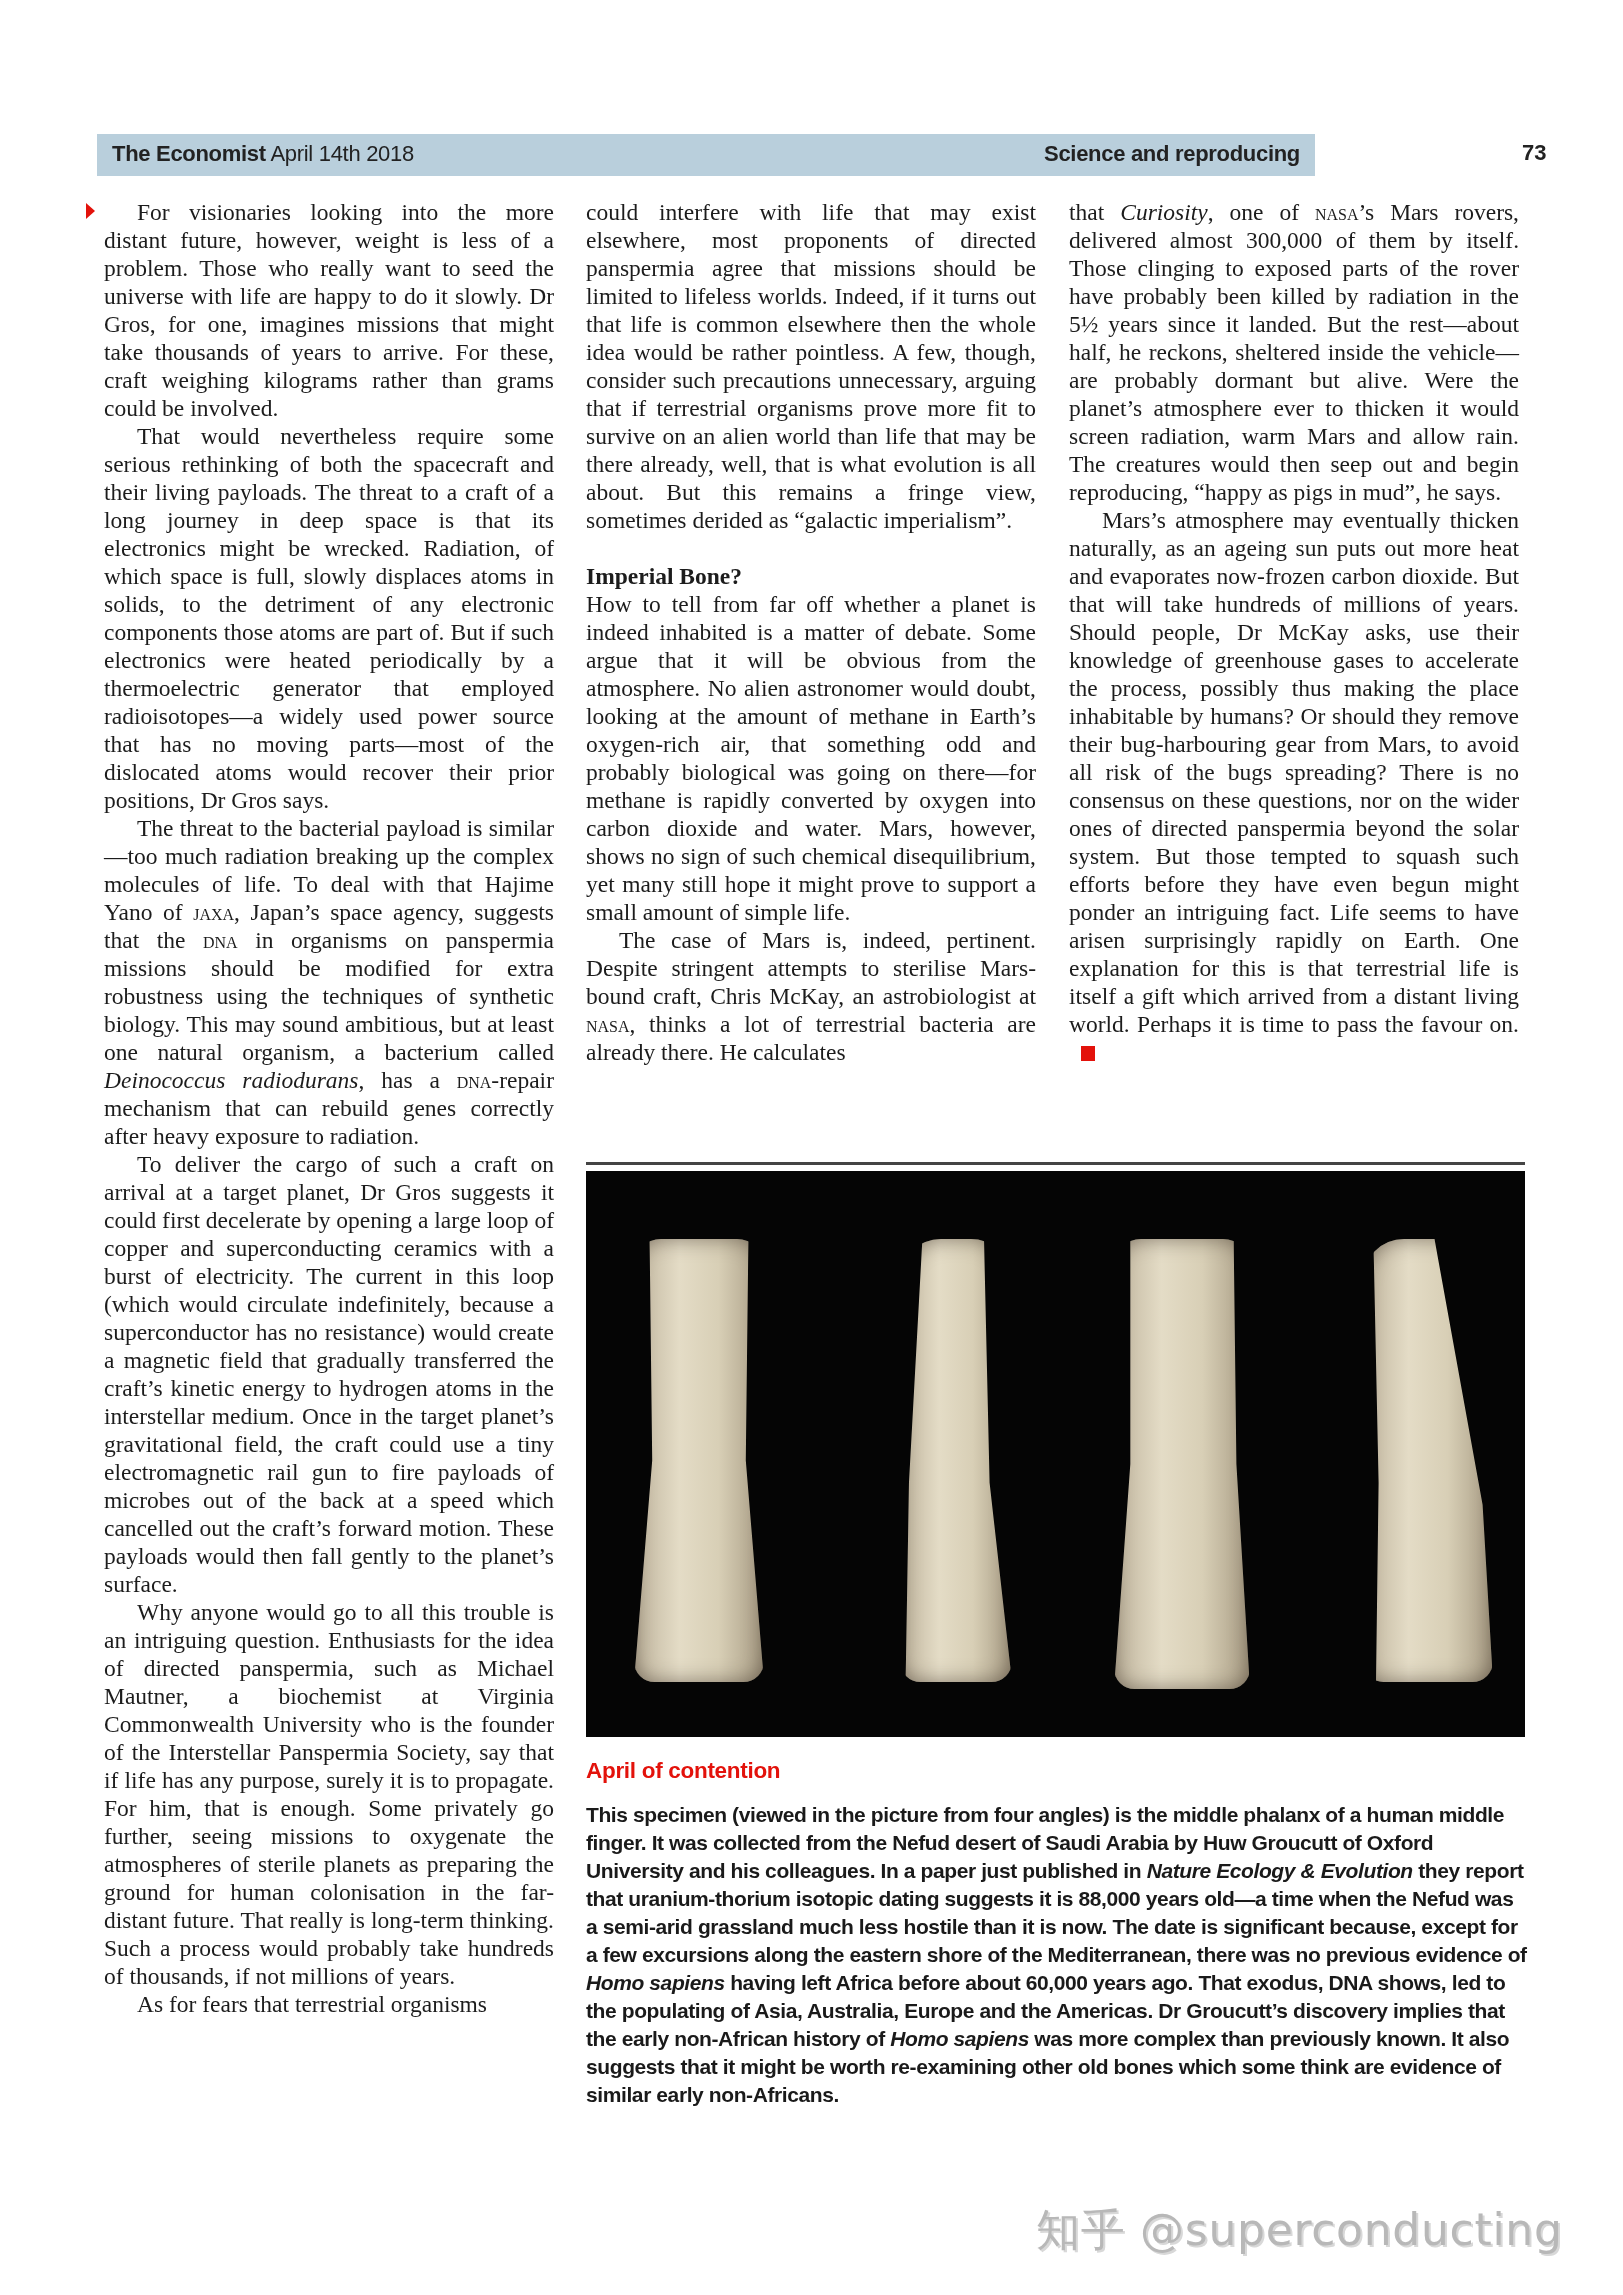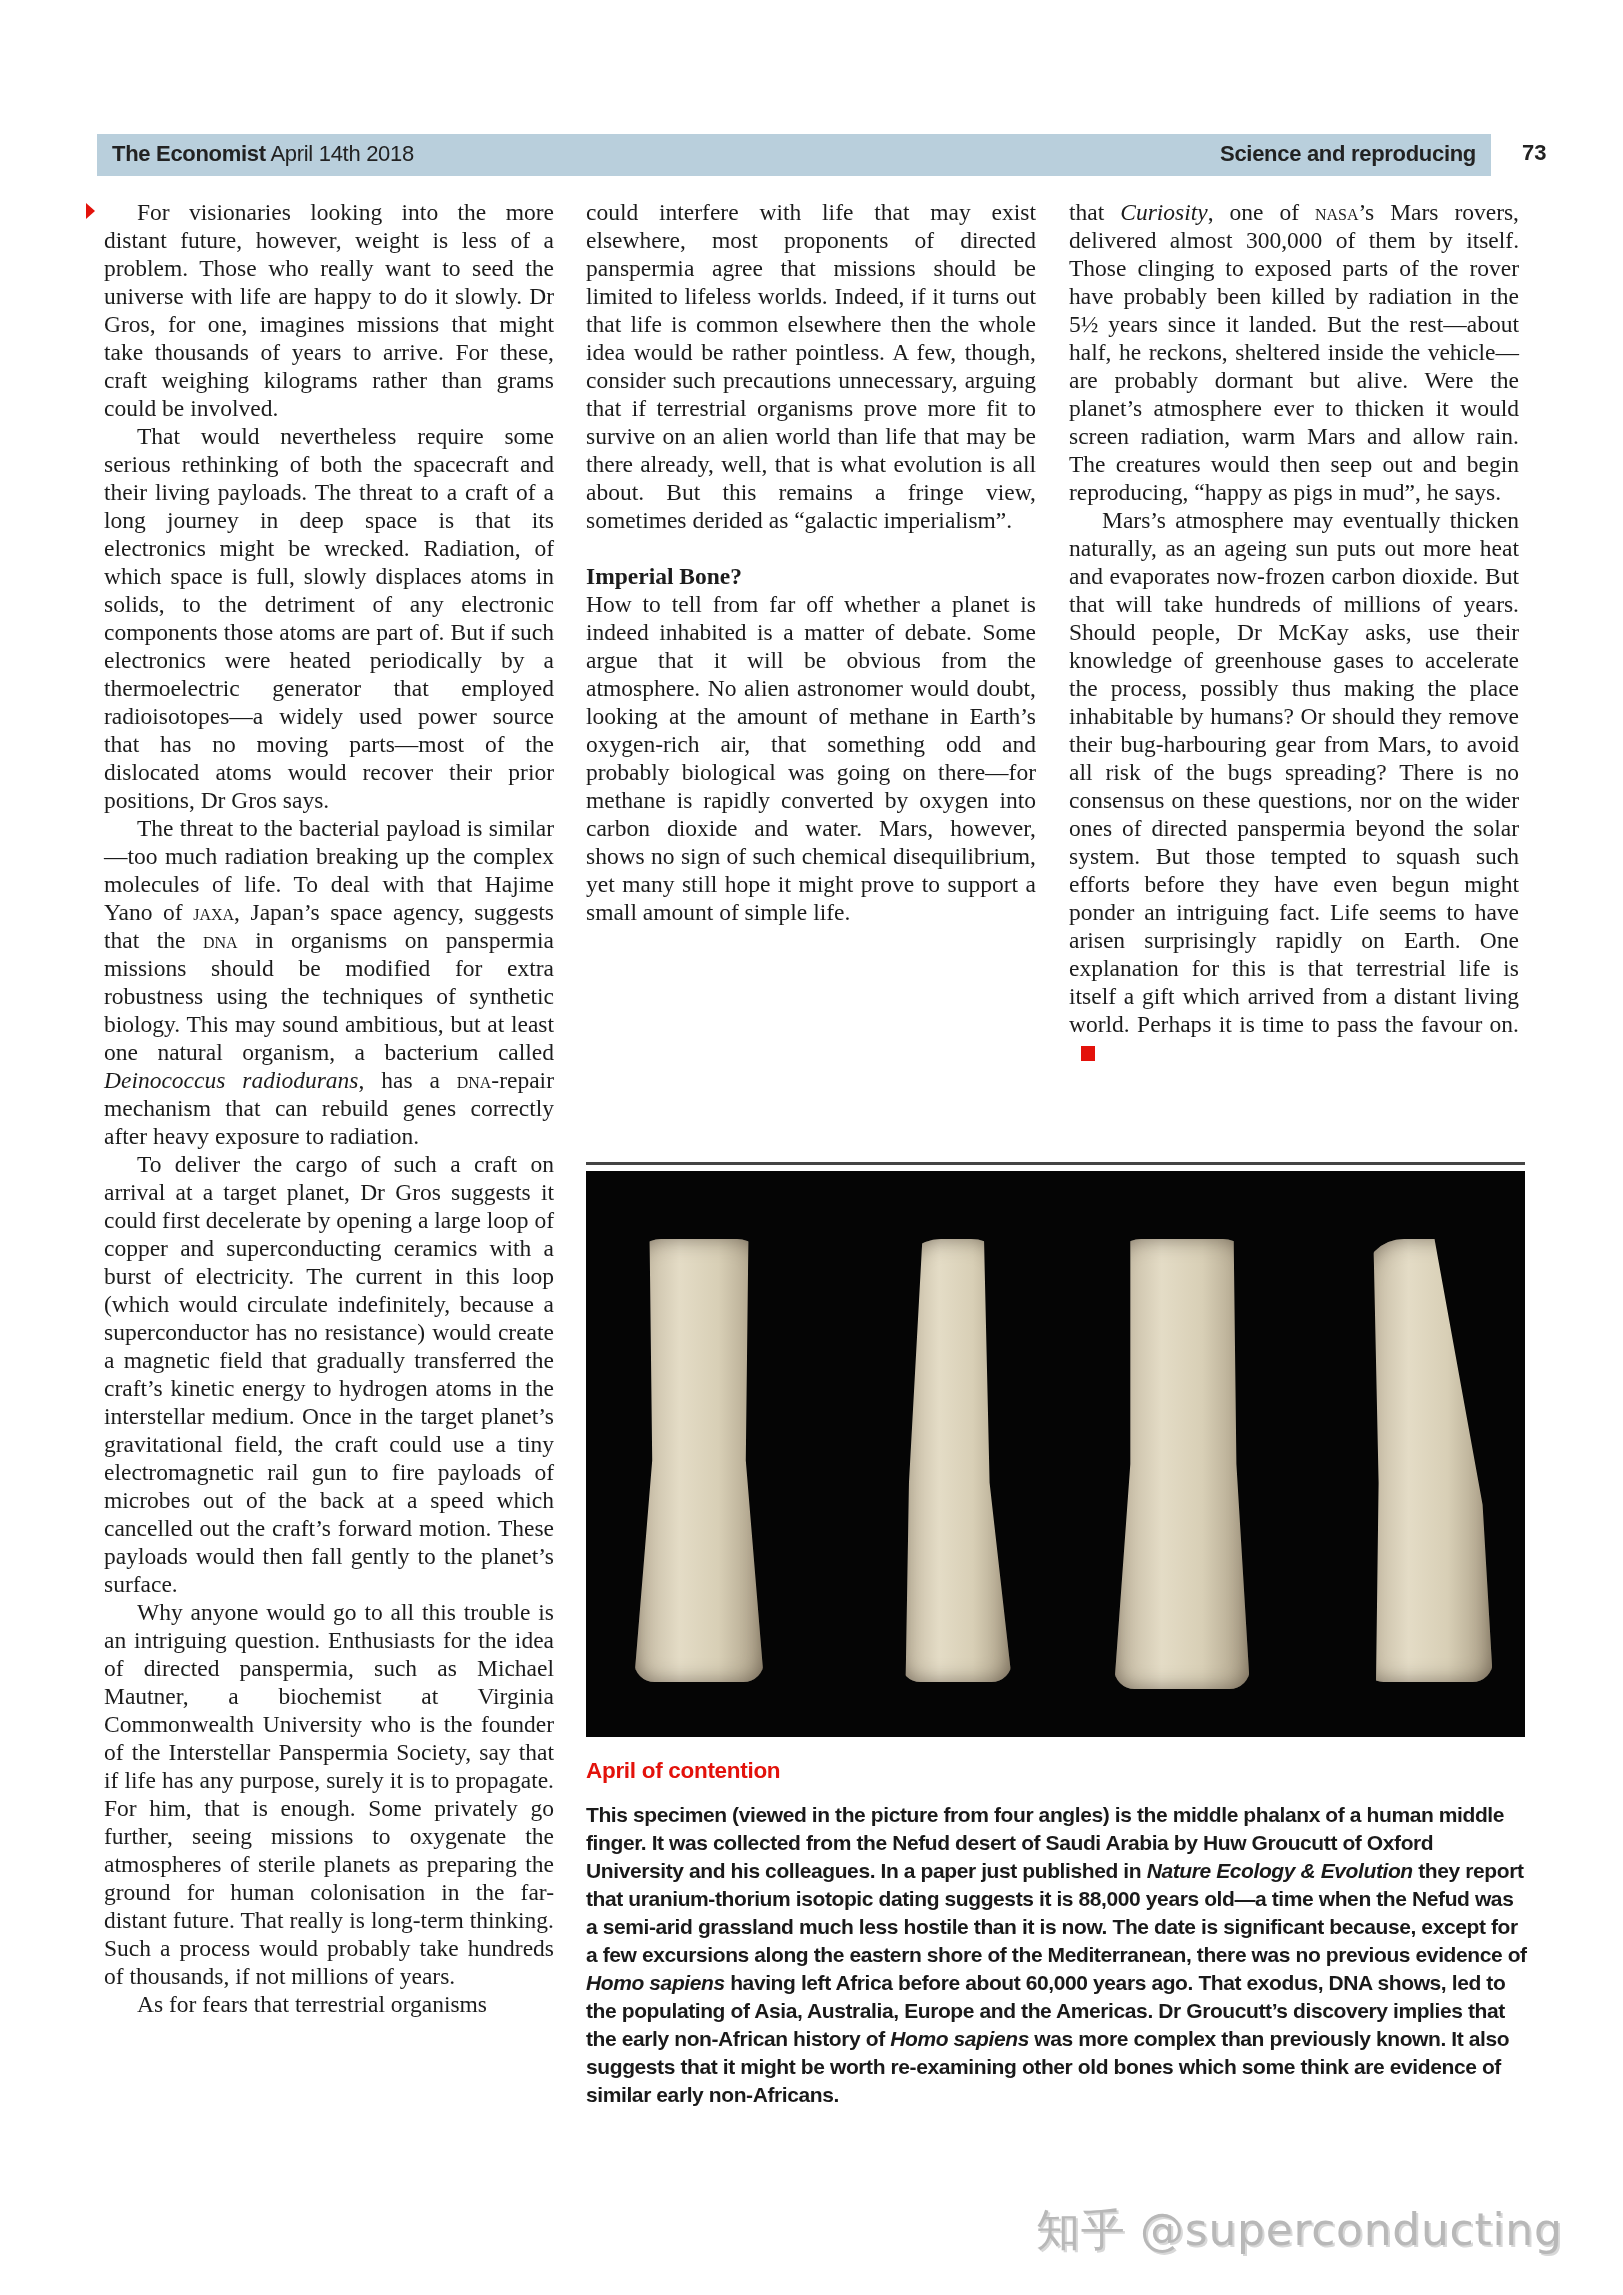--- a/index.html
+++ b/index.html
@@ -1,18 +1,18 @@
 <!DOCTYPE html>
 <html style="font-size:11px"><head>
 <meta charset="utf-8">
 <style>
   html, body { margin: 0; padding: 0; background: #ffffff; }
   body { width: 1623px; height: 2295px; position: relative; overflow: hidden;
          font-family: "Liberation Serif", "DejaVu Serif", serif; color: #1c1c1c; }
-  .header-bar { position: absolute; left: 97px; top: 134px; width: 1394px; height: 42px;
+  .header-bar { position: absolute; left: 97px; top: 134px; width: 1218px; height: 42px;
                 background: #b9cfdc; }
   .hdr-left { position: absolute; left: 15px; top: 6.8px; font-family: "Liberation Sans", sans-serif;
               font-size: 22px; color: #222; letter-spacing: -0.3px; }
   .hdr-left b { font-weight: bold; }
   .hdr-right { position: absolute; right: 15px; top: 6.8px; font-family: "Liberation Sans", sans-serif;
                font-size: 22px; font-weight: bold; color: #222; letter-spacing: -0.3px; }
   .page-num { position: absolute; left: 1522px; top: 140px; font-family: "Liberation Sans", sans-serif;
               font-size: 22px; font-weight: bold; color: #222; }
   .col { position: absolute; font-size: 23.5px; line-height: 28px; text-align: justify;
          hyphens: manual; }
@@ -60,20 +60,21 @@
   <p id="p-dna">The threat to the bacterial payload is similar—too much radiation breaking up the complex molecules of life. To deal with that Hajime Yano of <span class="smallcaps">jaxa</span>, Japan’s space agency, suggests that the <span class="smallcaps">dna</span> in organisms on panspermia missions should be modified for extra robustness using the techniques of synthetic biology. This may sound ambitious, but at least one natural organism, a bacterium called <i>Deinococcus radiodurans</i>, has a <span class="smallcaps">dna</span>-repair mechanism that can rebuild genes correctly after heavy exposure to radiation.</p>
   <p>To deliver the cargo of such a craft on arrival at a target planet, Dr Gros suggests it could first decelerate by opening a large loop of copper and superconducting ceramics with a burst of electricity. The current in this loop (which would circulate indefinitely, because a superconductor has no resistance) would create a magnetic field that gradually transferred the craft’s kinetic energy to hydrogen atoms in the interstellar medium. Once in the target planet’s gravitational field, the craft could use a tiny electromagnetic rail gun to fire payloads of microbes out of the back at a speed which cancelled out the craft’s forward motion. These payloads would then fall gently to the planet’s surface.</p>
   <p>Why anyone would go to all this trouble is an intriguing question. Enthusiasts for the idea of directed panspermia, such as Michael Mautner, a biochemist at Virginia Commonwealth University who is the founder of the Interstellar Panspermia Society, say that if life has any purpose, surely it is to propagate. For him, that is enough. Some privately go further, seeing missions to oxygenate the atmospheres of sterile planets as preparing the ground for human colonisation in the far-distant future. That really is long-term thinking. Such a process would probably take hundreds of thousands, if not millions of years.</p>
   <p>As for fears that terrestrial organisms</p>
 </div>
 
 <div class="col col2">
   <p class="noindent">could interfere with life that may exist elsewhere, most proponents of directed panspermia agree that missions should be limited to lifeless worlds. Indeed, if it turns out that life is common elsewhere then the whole idea would be rather pointless. A few, though, consider such precautions unnecessary, arguing that if terrestrial organisms prove more fit to survive on an alien world than life that may be there already, well, that is what evolution is all about. But this remains a fringe view, sometimes derided as “galactic imperialism”.</p>
   <p class="subhead">Imperial Bone?</p>
   <p class="noindent">How to tell from far off whether a planet is indeed inhabited is a matter of debate. Some argue that it will be obvious from the atmosphere. No alien astronomer would doubt, looking at the amount of methane in Earth’s oxygen-rich air, that something odd and probably biological was going on there—for methane is rapidly converted by oxygen into carbon dioxide and water. Mars, however, shows no sign of such chemical disequilibrium, yet many still hope it might prove to support a small amount of simple life.</p>
+  <p id="p-mckay">The case of Mars is, indeed, pertinent. Despite stringent attempts to sterilise Mars-bound craft, Chris McKay, an astrobiologist at <span class="smallcaps">nasa</span>, thinks a lot of terrestrial bacteria are already there. He calculates</p>
 </div>
 
 <div class="col col3">
   <p class="noindent" id="p-curiosity">that <i>Curiosity</i>, one of <span class="smallcaps">nasa</span>’s Mars rovers, delivered almost 300,000 of them by itself. Those clinging to exposed parts of the rover have probably been killed by radiation in the 5½ years since it landed. But the rest—about half, he reckons, sheltered inside the vehicle—are probably dormant but alive. Were the planet’s atmosphere ever to thicken it would screen radiation, warm Mars and allow rain. The creatures would then seep out and begin reproducing, “happy as pigs in mud”, he says.</p>
   <p>
     <span>Mars’s atmosphere may eventually thicken naturally, as an ageing sun puts out more heat and evaporates now-frozen carbon dioxide. But that will take hundreds of millions of years. Should people, Dr McKay asks, use their knowledge of greenhouse gases to accelerate the process, possibly thus making the place inhabitable by humans? Or should they remove their bug-harbouring gear from Mars, to avoid all risk of the bugs spreading? There is no consensus on these questions, nor on the wider ones of directed panspermia beyond the solar system. But those tempted to squash such efforts before they have even begun might ponder an intriguing fact. Life seems to have arisen surprisingly rapidly on Earth. One explanation for this is that terrestrial life is itself a gift which arrived from a distant living world. Perhaps it is time to pass the favour on.</span><span class="endmark"></span>
   </p>
 </div>
 
 <div class="rule"></div>

